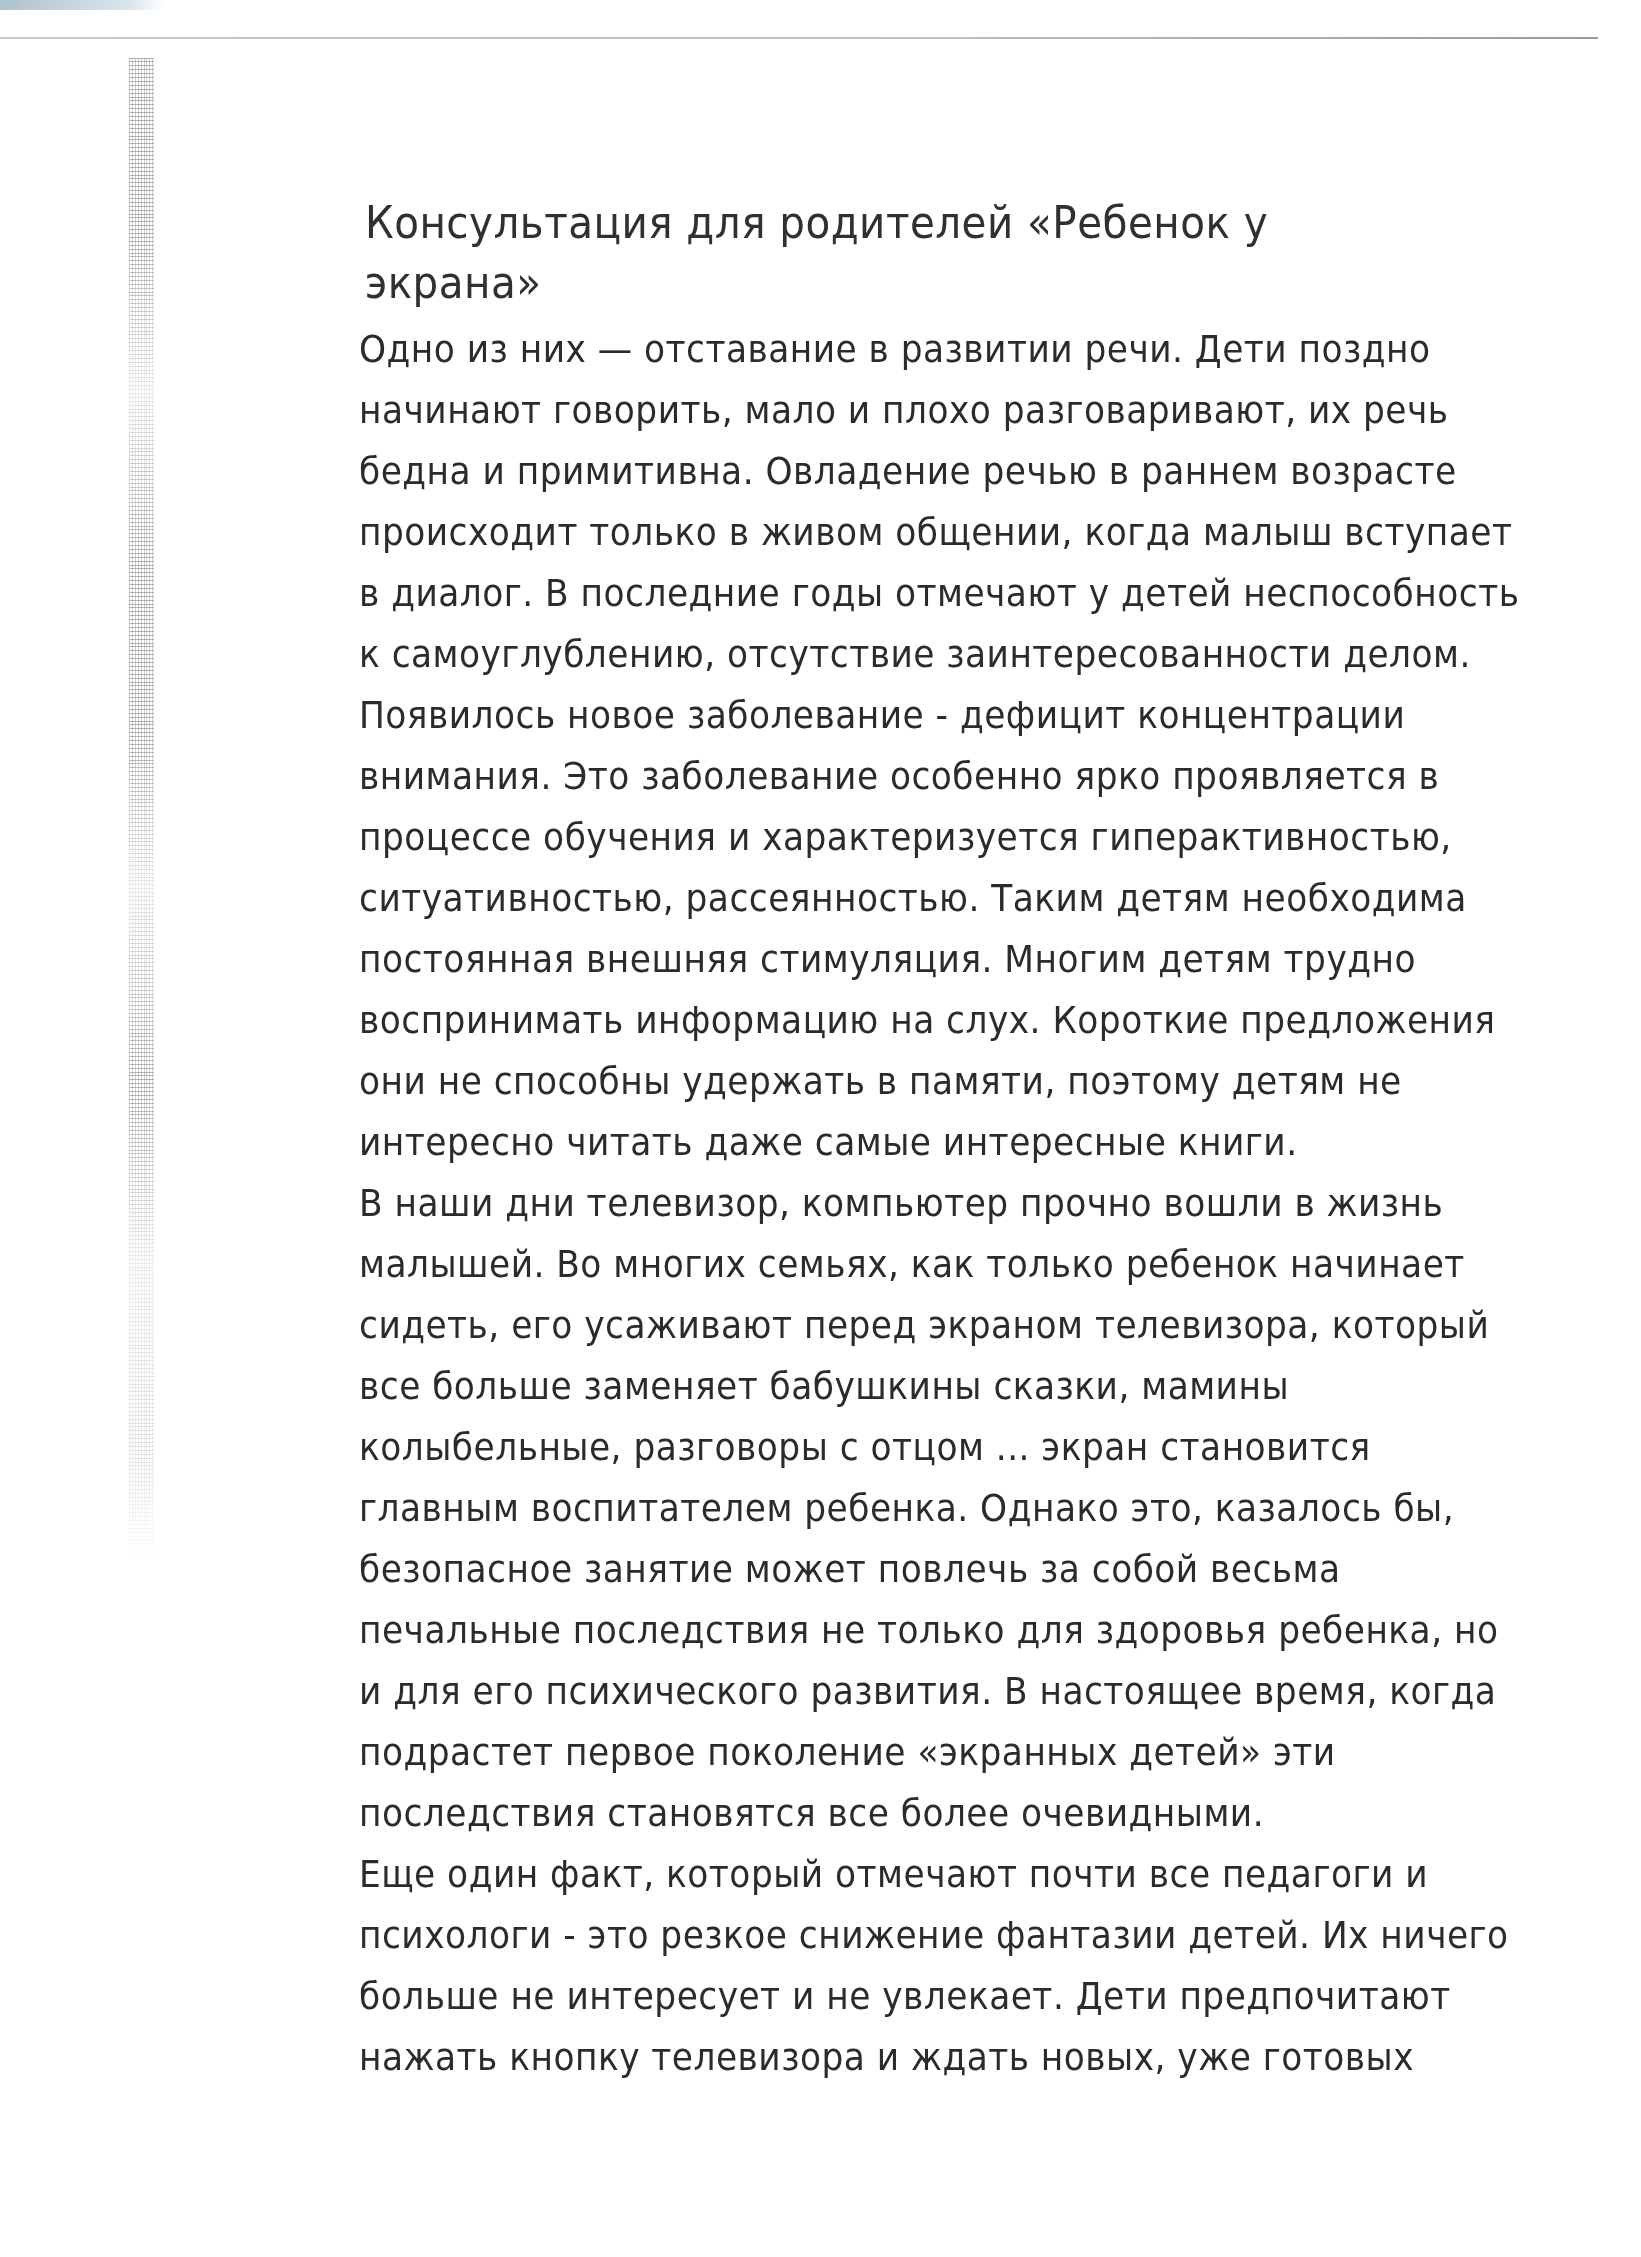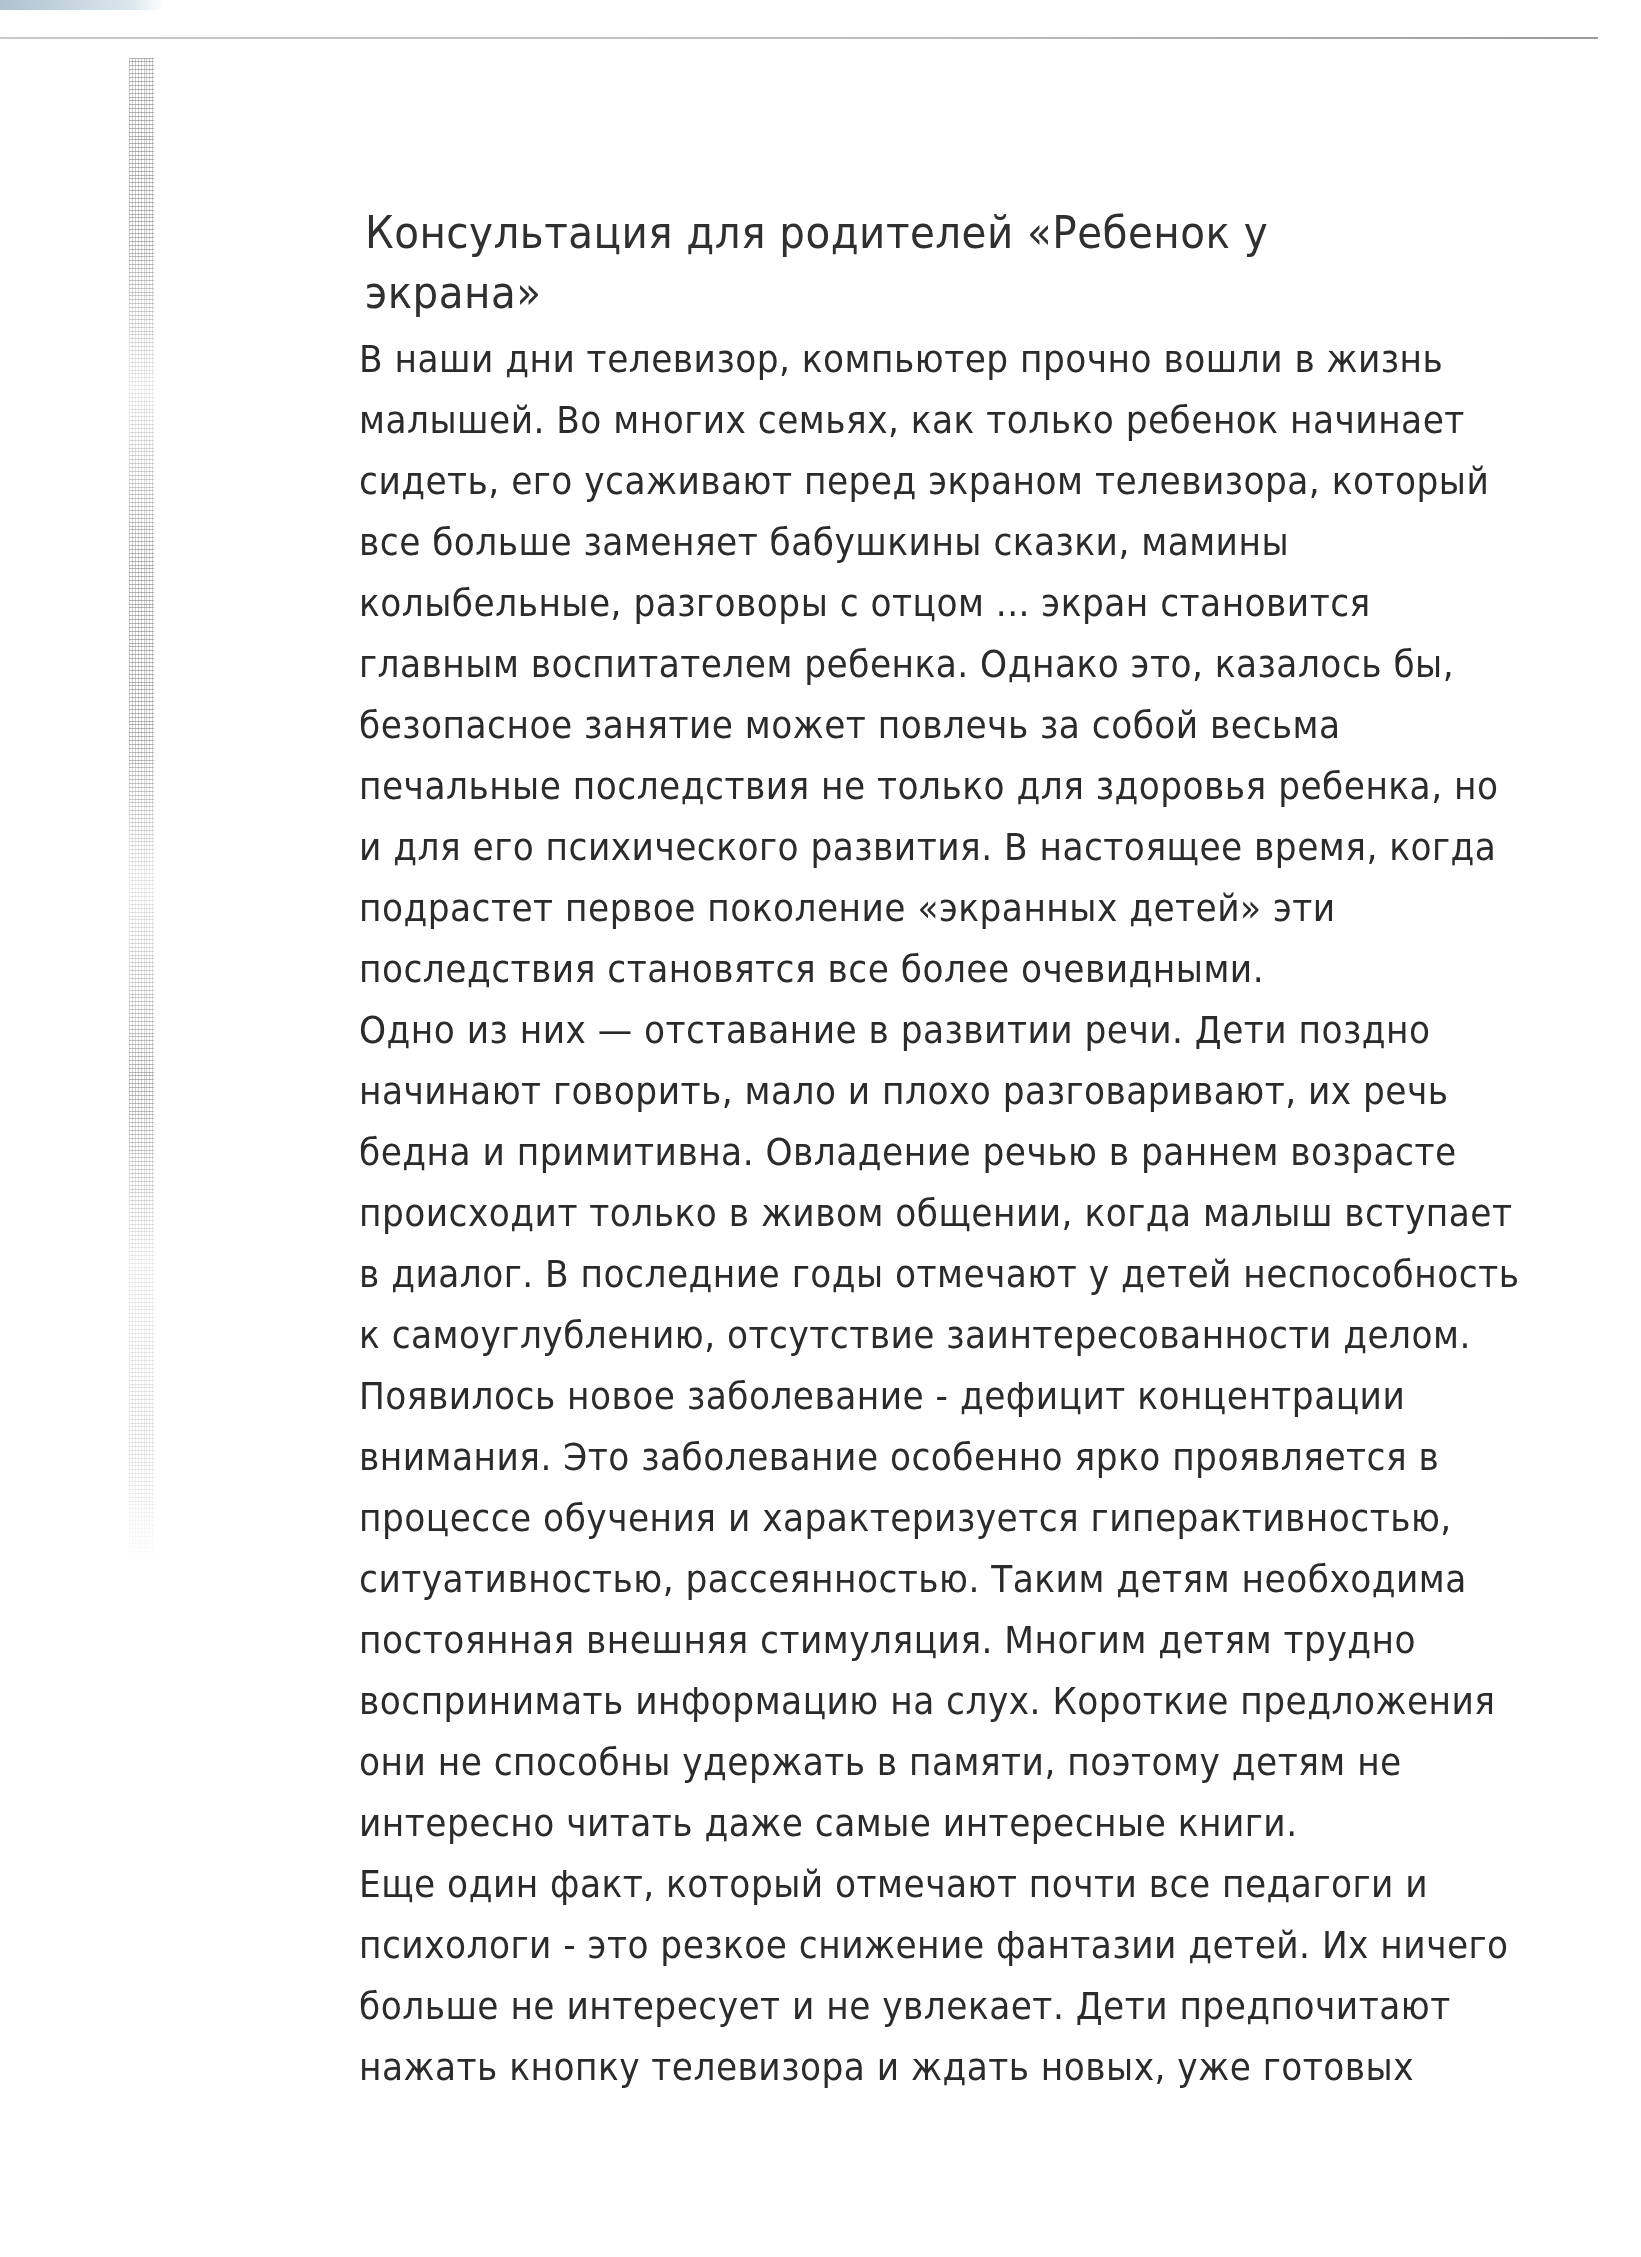--- a/index.html
+++ b/index.html
@@ -41,21 +41,21 @@
       background:
         repeating-linear-gradient(0deg, rgba(90,90,90,0.55) 0px, rgba(90,90,90,0.55) 1px, rgba(255,255,255,0) 1px, rgba(255,255,255,0) 3.9px),
         repeating-linear-gradient(90deg, rgba(80,80,80,0.35) 0px, rgba(80,80,80,0.35) 1px, rgba(255,255,255,0) 1px, rgba(255,255,255,0) 2.9px);
       -webkit-mask-image: linear-gradient(to bottom, #000 0%, #000 12%, rgba(0,0,0,0.3) 22%, #000 33%, #000 45%, rgba(0,0,0,0.3) 55%, #000 68%, rgba(0,0,0,0.25) 80%, rgba(0,0,0,0.4) 92%, rgba(0,0,0,0) 100%);
       mask-image: linear-gradient(to bottom, #000 0%, #000 12%, rgba(0,0,0,0.3) 22%, #000 33%, #000 45%, rgba(0,0,0,0.3) 55%, #000 68%, rgba(0,0,0,0.25) 80%, rgba(0,0,0,0.4) 92%, rgba(0,0,0,0) 100%);
       opacity: 0.8;
     }
     .page {
       position: absolute;
       left: 359px;
-      top: 203px;
+      top: 193px;
       width: 1226px;
     }
     .title {
       font-size: 44px;
       line-height: 60px;
       font-weight: normal;
       margin: 0 0 5.8px 5.8px;
       color: #303030;
       letter-spacing: 1px;
       transform: scaleX(0.92);
@@ -81,50 +81,50 @@
 <div class="top-rule"></div>
 <div class="scan-noise"></div>
 
 <div class="page">
   <h1 class="title">
     <span class="line" style="font-size:44px;line-height:60px;height:60px;transform:none;">Консультация для родителей «Ребенок у</span>
     <span class="line" style="font-size:44px;line-height:60px;height:60px;transform:none;">экрана»</span>
   </h1>
 
   <div class="para">
-    <span class="line">В наши дни телевизор, компьютер прочно вошли в жизнь</span>
-    <span class="line">малышей. Во многих семьях, как только ребенок начинает</span>
-    <span class="line">сидеть, его усаживают перед экраном телевизора, который</span>
-    <span class="line">все больше заменяет бабушкины сказки, мамины</span>
-    <span class="line">колыбельные, разговоры с отцом ... экран становится</span>
-    <span class="line">главным воспитателем ребенка. Однако это, казалось бы,</span>
-    <span class="line">безопасное занятие может повлечь за собой весьма</span>
-    <span class="line">печальные последствия не только для здоровья ребенка, но</span>
-    <span class="line">и для его психического развития. В настоящее время, когда</span>
-    <span class="line">подрастет первое поколение «экранных детей» эти</span>
-    <span class="line">последствия становятся все более очевидными.</span>
-  </div>
-
-  <div class="para">
     <span class="line">Одно из них — отставание в развитии речи. Дети поздно</span>
     <span class="line">начинают говорить, мало и плохо разговаривают, их речь</span>
     <span class="line">бедна и примитивна. Овладение речью в раннем возрасте</span>
     <span class="line">происходит только в живом общении, когда малыш вступает</span>
     <span class="line">в диалог. В последние годы отмечают у детей неспособность</span>
     <span class="line">к самоуглублению, отсутствие заинтересованности делом.</span>
     <span class="line">Появилось новое заболевание - дефицит концентрации</span>
     <span class="line">внимания. Это заболевание особенно ярко проявляется в</span>
     <span class="line">процессе обучения и характеризуется гиперактивностью,</span>
     <span class="line">ситуативностью, рассеянностью. Таким детям необходима</span>
     <span class="line">постоянная внешняя стимуляция. Многим детям трудно</span>
     <span class="line">воспринимать информацию на слух. Короткие предложения</span>
     <span class="line">они не способны удержать в памяти, поэтому детям не</span>
     <span class="line">интересно читать даже самые интересные книги.</span>
   </div>
 
   <div class="para">
+    <span class="line">В наши дни телевизор, компьютер прочно вошли в жизнь</span>
+    <span class="line">малышей. Во многих семьях, как только ребенок начинает</span>
+    <span class="line">сидеть, его усаживают перед экраном телевизора, который</span>
+    <span class="line">все больше заменяет бабушкины сказки, мамины</span>
+    <span class="line">колыбельные, разговоры с отцом ... экран становится</span>
+    <span class="line">главным воспитателем ребенка. Однако это, казалось бы,</span>
+    <span class="line">безопасное занятие может повлечь за собой весьма</span>
+    <span class="line">печальные последствия не только для здоровья ребенка, но</span>
+    <span class="line">и для его психического развития. В настоящее время, когда</span>
+    <span class="line">подрастет первое поколение «экранных детей» эти</span>
+    <span class="line">последствия становятся все более очевидными.</span>
+  </div>
+
+  <div class="para">
     <span class="line">Еще один факт, который отмечают почти все педагоги и</span>
     <span class="line">психологи - это резкое снижение фантазии детей. Их ничего</span>
     <span class="line">больше не интересует и не увлекает. Дети предпочитают</span>
     <span class="line">нажать кнопку телевизора и ждать новых, уже готовых</span>
   </div>
 </div>
 
 
 </body></html>

